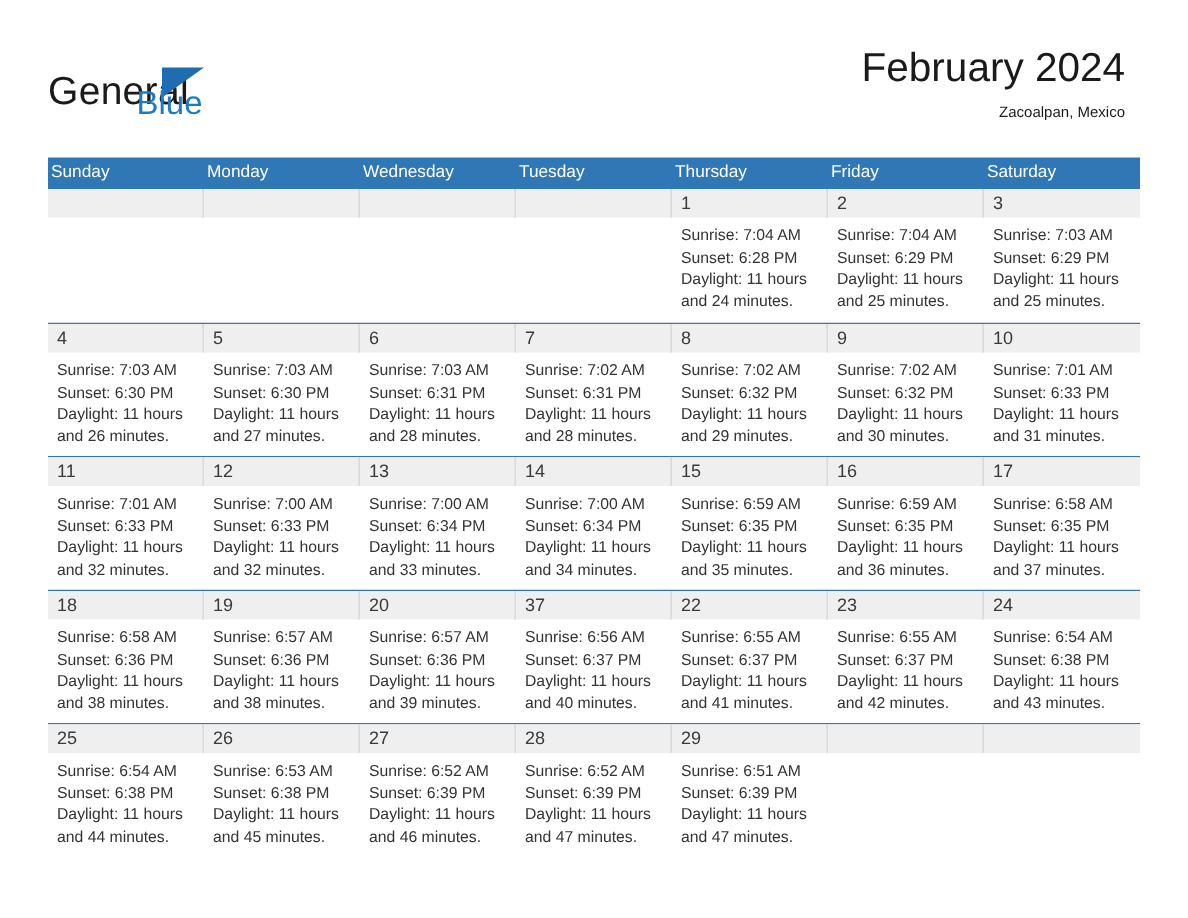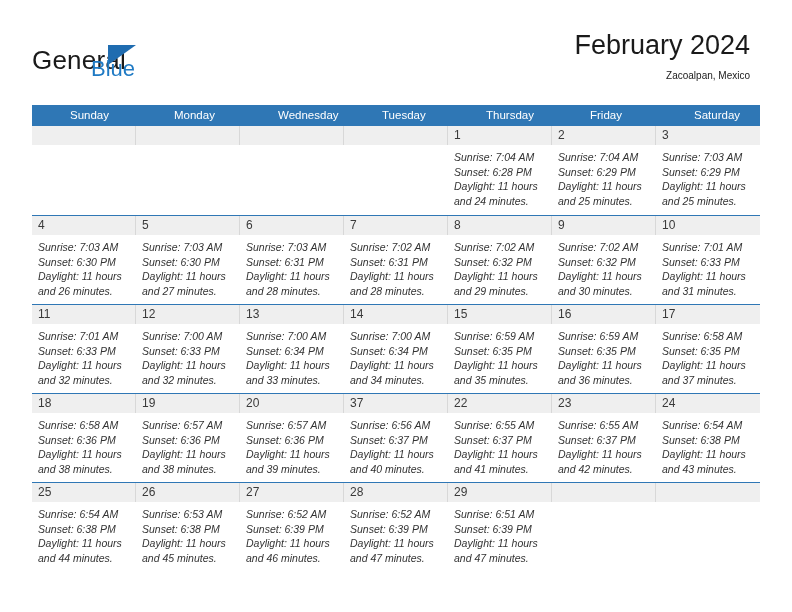--- a/index.html
+++ b/index.html
@@ -96,21 +96,20 @@
     height: 21px;
   }
   .weekday {
     flex: 1 1 0;
     color: #ffffff;
     font-size: 11.5px;
     line-height: 21px;
     padding-left: 2px;
     box-sizing: border-box;
     white-space: nowrap;
-    margin-left: 36px;
   }
   .week-row {
     display: flex;
     border-top: 1px solid #2f77b5;
     height: 89px;
     box-sizing: border-box;
   }
   .week-row:first-of-type {
     border-top: none;
   }
@@ -134,21 +133,20 @@
     border-right: none;
   }
   .day-cell.empty .day-num-band {
     color: transparent;
   }
   .day-body {
     padding: 5px 8px 0 6px;
     font-size: 10.5px;
     line-height: 14.6px;
     color: #333333;
-    font-style: italic;
   }
   .day-body div {
     white-space: nowrap;
   }
 </style>
 </head>
 <body>
 
 <div class="page">
 

